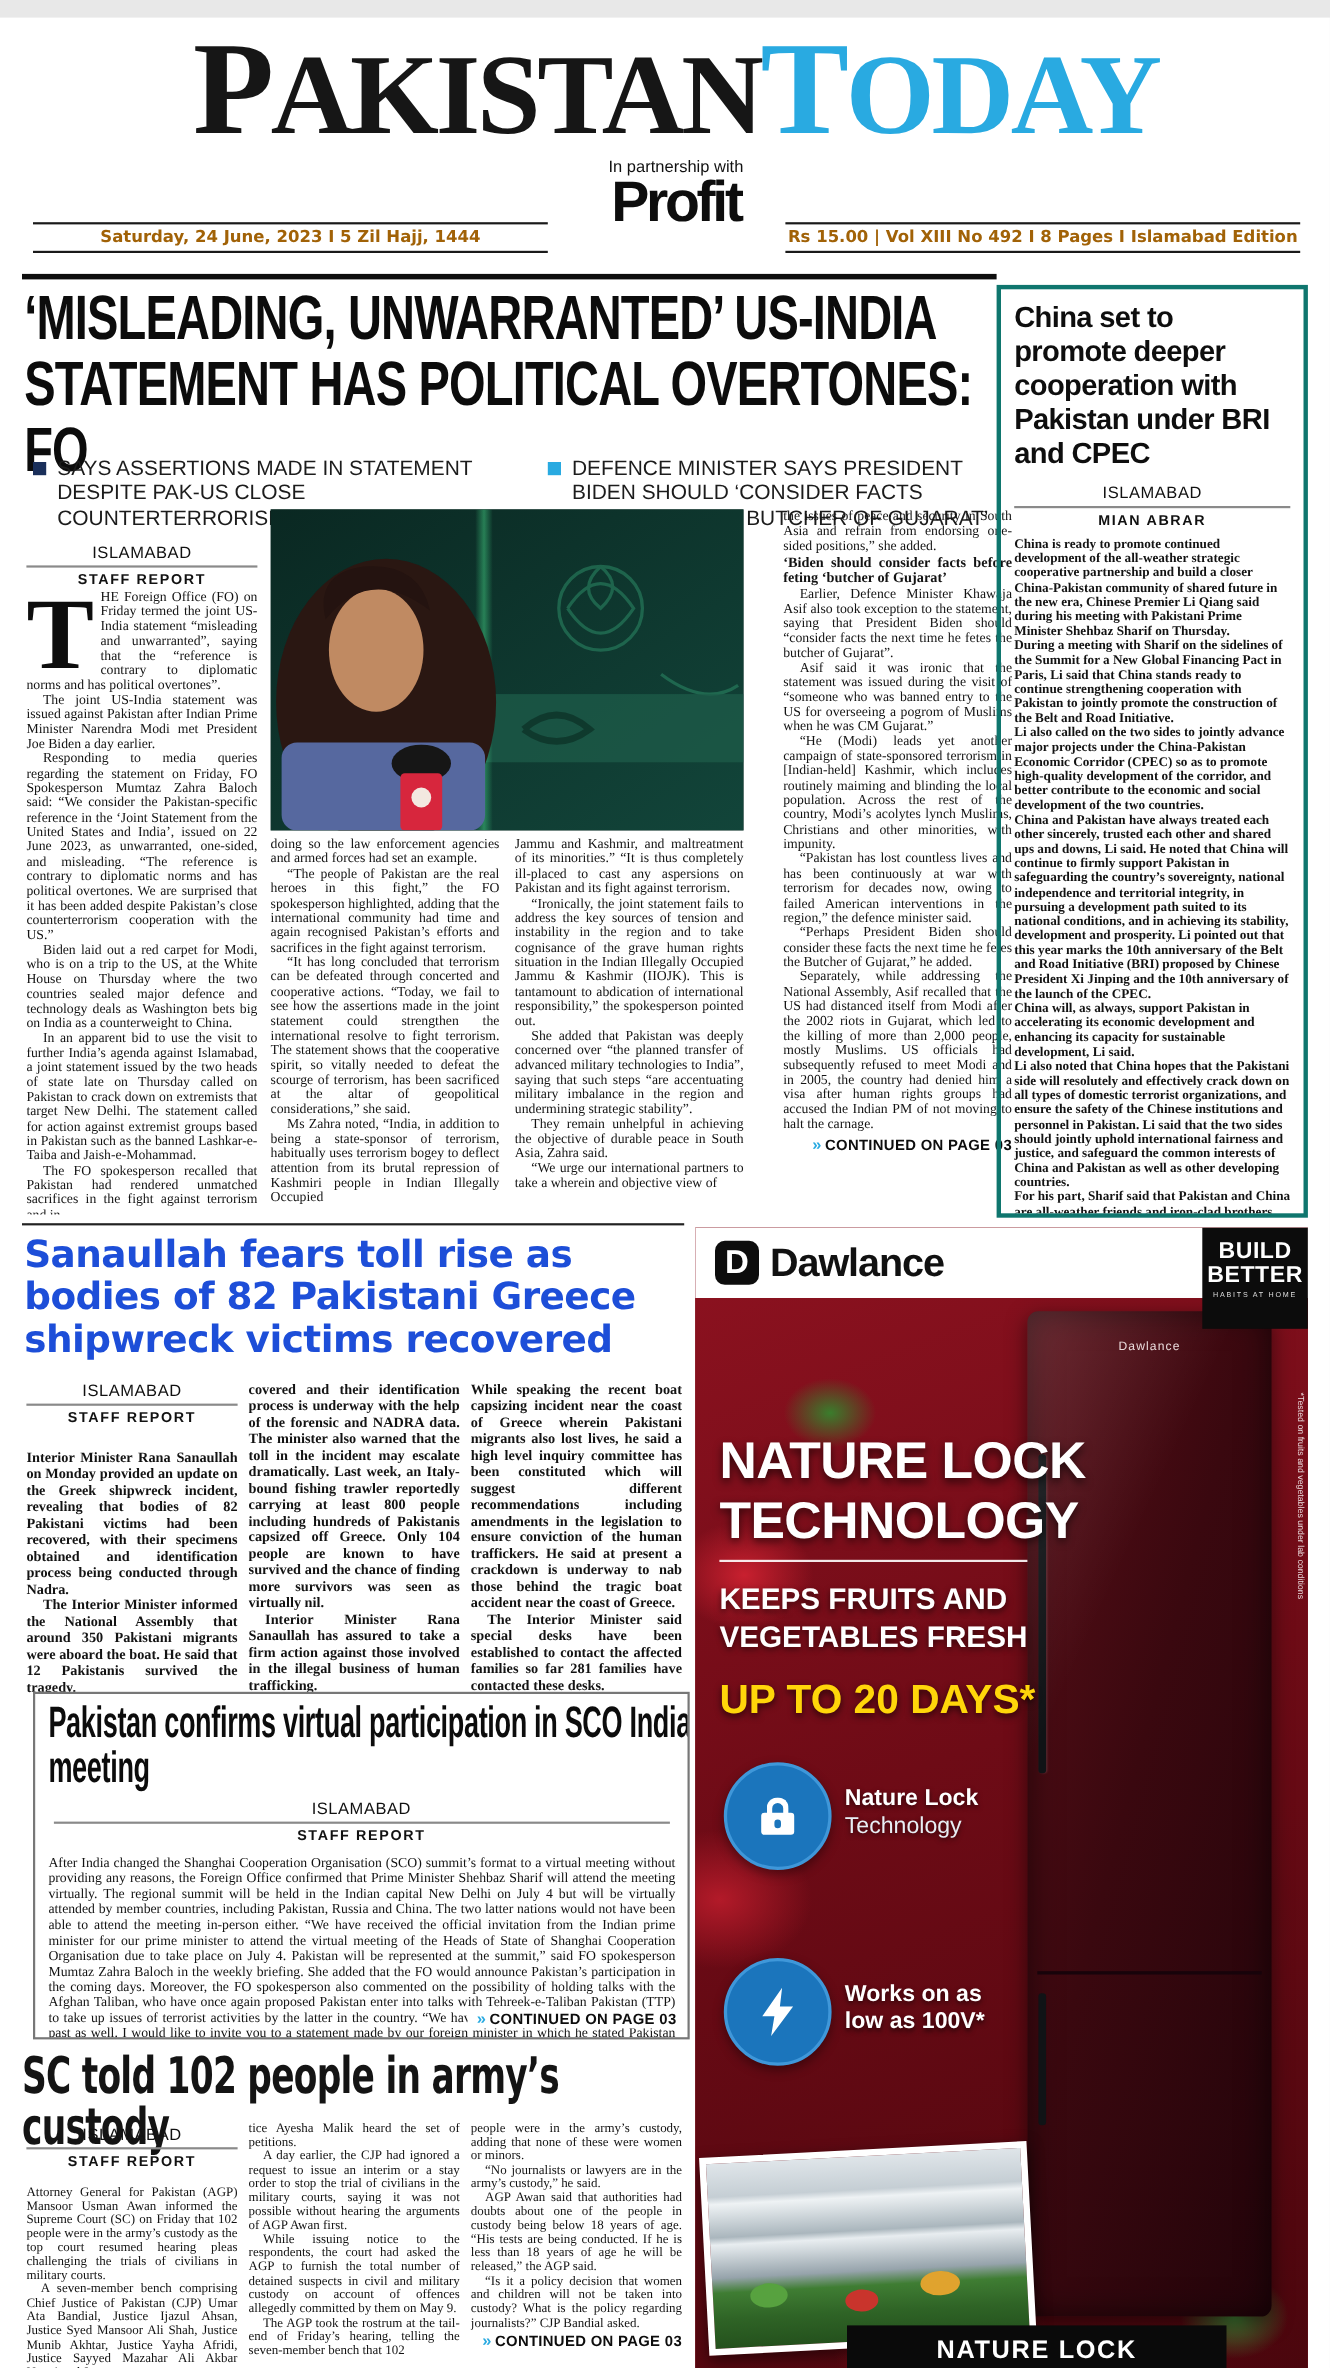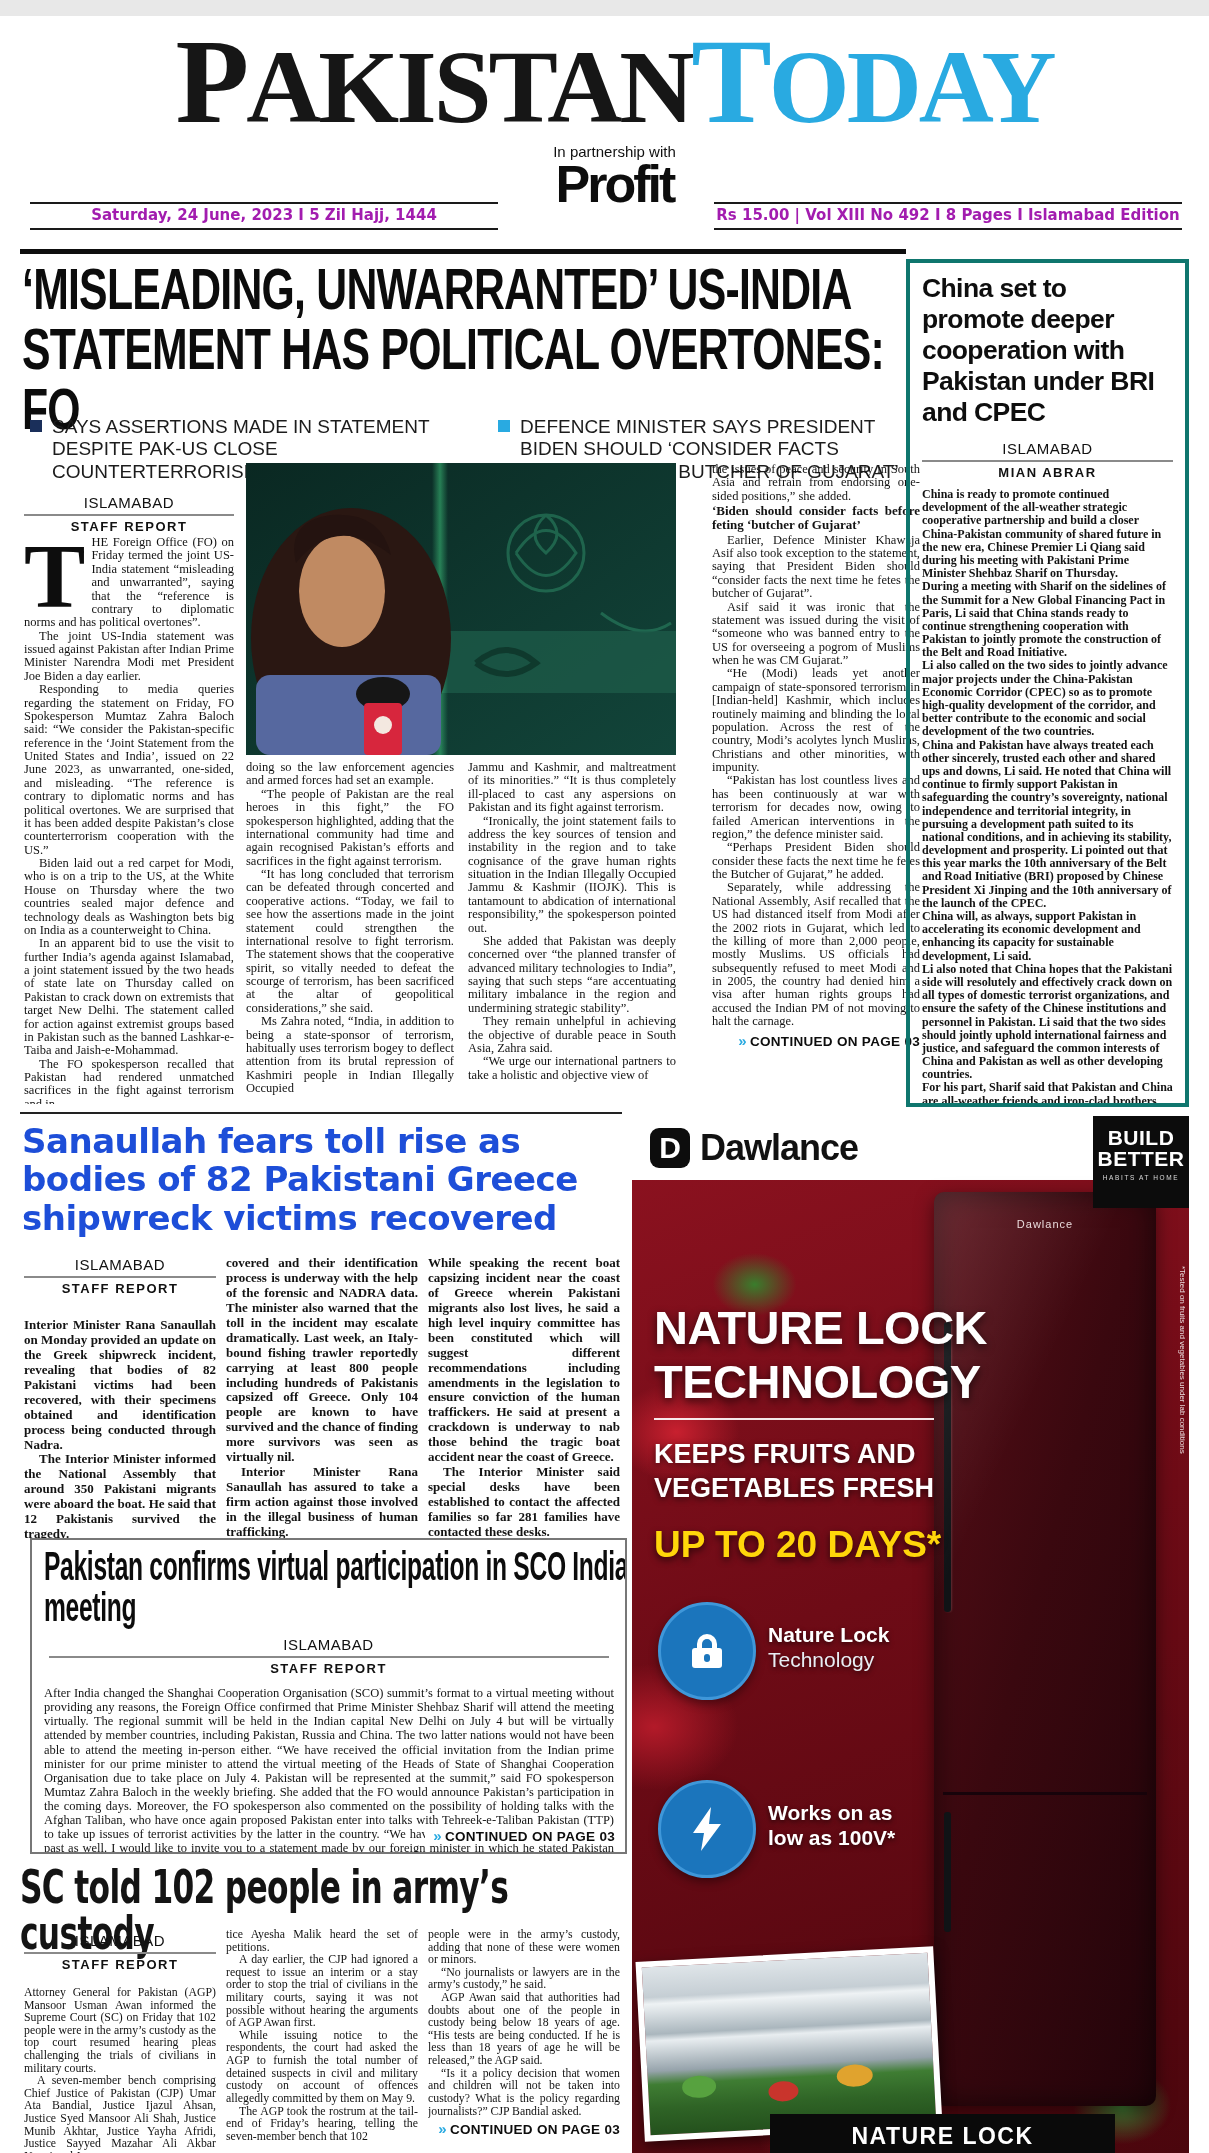--- a/index.html
+++ b/index.html
@@ -11,21 +11,21 @@
   .mast{top:2px;left:0;width:100%;text-align:center;font-family:"Liberation Serif",serif;
         font-weight:700;font-size:104px;letter-spacing:-3px;line-height:1.05;white-space:nowrap;}
   .mast .w{display:inline-block;}
   .mast .w::first-letter{font-size:1.16em;}
   .mast .black{color:#161616;}
   .mast .blue{color:#29aae1;}
   .partner{top:127px;left:0;width:100%;text-align:center;font-family:"Liberation Sans",sans-serif;
            font-size:15px;color:#111;}
   .profit{top:140px;left:0;width:100%;text-align:center;font-family:"Liberation Sans",sans-serif;
           font-weight:700;font-size:52px;letter-spacing:-3px;color:#0d0d0d;line-height:1.1;}
-  .dateline{font-family:"DejaVu Sans",sans-serif;font-weight:700;font-size:15px;color:#a21caf;
+  .dateline{font-family:"DejaVu Sans",sans-serif;font-weight:700;font-size:15px;color:#a16207;
             text-align:center;}
   
   .topbar{top:233px;left:20px;width:886px;height:5px;background:#0e0e0e;position:absolute;}
   .lead-hl{top:244px;left:22px;width:1185px;transform:scaleX(0.75);transform-origin:0 0;
            font-family:"Liberation Sans",sans-serif;font-weight:700;font-size:57px;line-height:1.05;
            letter-spacing:-1px;color:#0c0c0c;}
   .bullet{display:flex;gap:10px;font-family:"Liberation Sans",sans-serif;font-size:19px;
           line-height:1.18;color:#1c1c1c;}
   .bullet .sq{flex:0 0 12px;width:12px;height:12px;margin-top:4px;}
   .colhead{text-align:center;font-family:"Liberation Sans",sans-serif;color:#111;}
@@ -224,21 +224,21 @@
     <p class="ni">doing so the law enforcement agencies and armed forces had set an example.</p>
     <p>“The people of Pakistan are the real heroes in this fight,” the FO spokesperson highlighted, adding that the international community had time and again recognised Pakistan’s efforts and sacrifices in the fight against terrorism.</p>
     <p>“It has long concluded that terrorism can be defeated through concerted and cooperative actions. “Today, we fail to see how the assertions made in the joint statement could strengthen the international resolve to fight terrorism. The statement shows that the cooperative spirit, so vitally needed to defeat the scourge of terrorism, has been sacrificed at the altar of geopolitical considerations,” she said.</p>
     <p>Ms Zahra noted, “India, in addition to being a state-sponsor of terrorism, habitually uses terrorism bogey to deflect attention from its brutal repression of Kashmiri people in Indian Illegally Occupied</p>
   </div>
   <div class="abs bodycol" style="top:745px;left:468px;width:208px;height:343px;">
     <p class="ni">Jammu and Kashmir, and maltreatment of its minorities.” “It is thus completely ill-placed to cast any aspersions on Pakistan and its fight against terrorism.</p>
     <p>“Ironically, the joint statement fails to address the key sources of tension and instability in the region and to take cognisance of the grave human rights situation in the Indian Illegally Occupied Jammu &amp; Kashmir (IIOJK). This is tantamount to abdication of international responsibility,” the spokesperson pointed out.</p>
     <p>She added that Pakistan was deeply concerned over “the planned transfer of advanced military technologies to India”, saying that such steps “are accentuating military imbalance in the region and undermining strategic stability”.</p>
     <p>They remain unhelpful in achieving the objective of durable peace in South Asia, Zahra said.</p>
-    <p>“We urge our international partners to take a holistic and objective view of</p>
+    <p>“We urge our international partners to take a wherein and objective view of</p>
   </div>
   <div class="abs bodycol" style="top:447px;left:712px;width:208px;height:641px;">
     <p class="ni">the issues of peace and security in South Asia and refrain from endorsing one-sided positions,” she added.</p>
     <p class="subhead">‘Biden should consider facts before feting ‘butcher of Gujarat’</p>
     <p>Earlier, Defence Minister Khawaja Asif also took exception to the statement, saying that President Biden should “consider facts the next time he fetes the butcher of Gujarat”.</p>
     <p>Asif said it was ironic that the statement was issued during the visit of “someone who was banned entry to the US for overseeing a pogrom of Muslims when he was CM Gujarat.”</p>
     <p>“He (Modi) leads yet another campaign of state-sponsored terrorism in [Indian-held] Kashmir, which includes routinely maiming and blinding the local population. Across the rest of the country, Modi’s acolytes lynch Muslims, Christians and other minorities, with impunity.</p>
     <p>“Pakistan has lost countless lives and has been continuously at war with terrorism for decades now, owing to failed American interventions in the region,” the defence minister said.</p>
     <p>“Perhaps President Biden should consider these facts the next time he fetes the Butcher of Gujarat,” he added.</p>
     <p>Separately, while addressing the National Assembly, Asif recalled that the US had distanced itself from Modi after the 2002 riots in Gujarat, which led to the killing of more than 2,000 people, mostly Muslims. US officials had subsequently refused to meet Modi and in 2005, the country had denied him a visa after human rights groups had accused the Indian PM of not moving to halt the carnage.</p>

